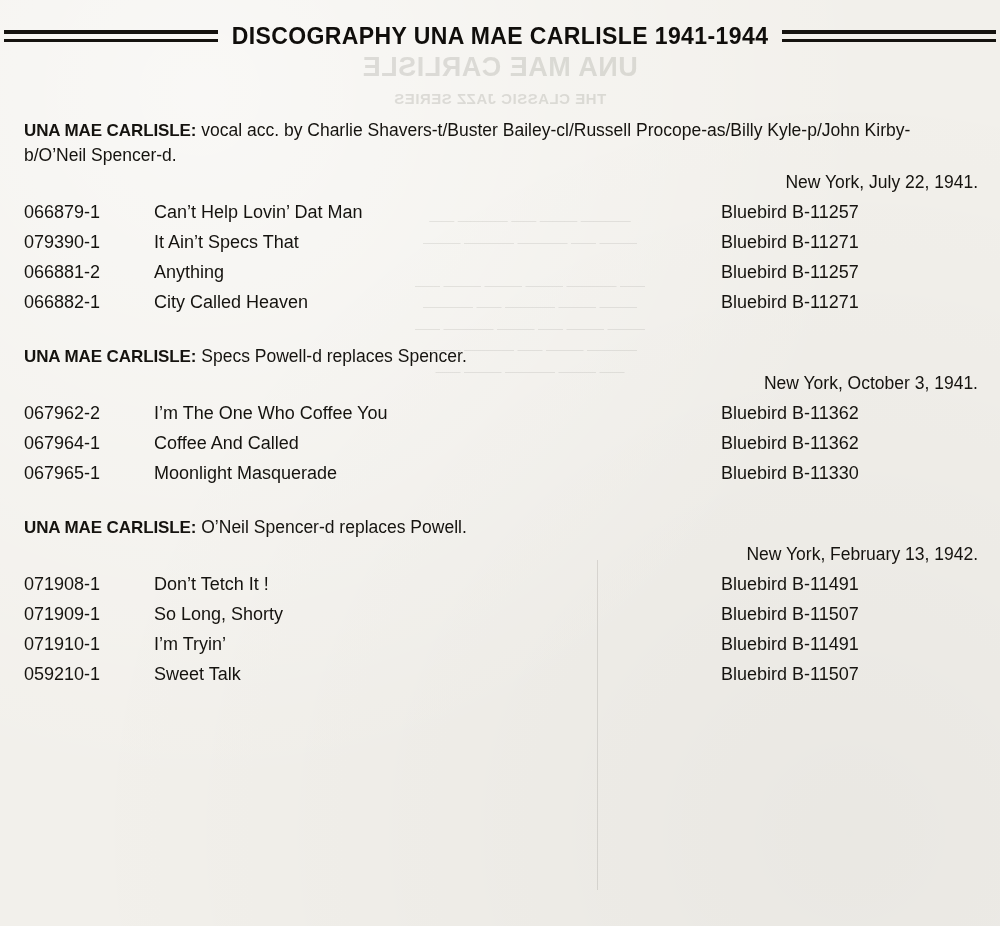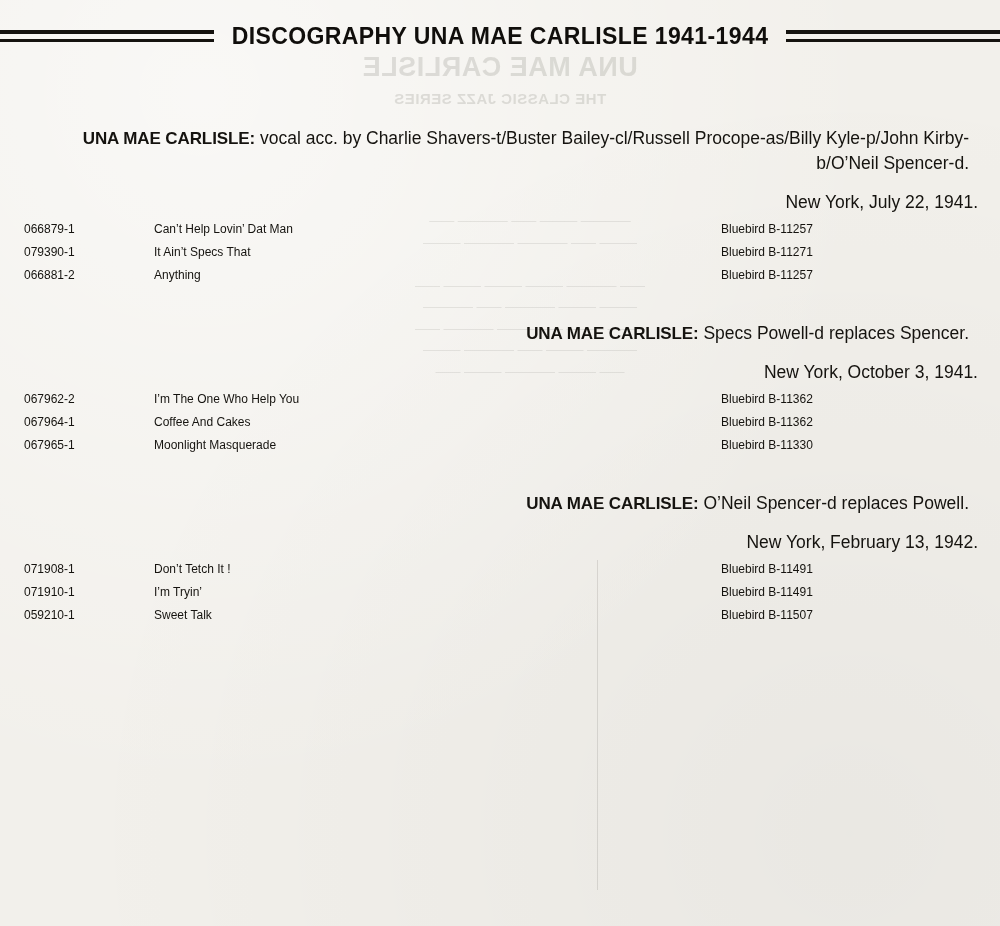--- a/index.html
+++ b/index.html
@@ -65,21 +65,21 @@
 
   
   .header {
     position: absolute;
     top: 14px;
     left: 0;
     width: 1000px;
     height: 44px;
     display: flex;
     align-items: center;
-    justify-content: space-between;
+    justify-content: center;
     gap: 14px;
   }
   .rule {
     width: 214px;
     display: flex;
     flex-direction: column;
     gap: 5px;
   }
   .rule span {
     display: block;
@@ -102,46 +102,45 @@
     top: 118px;
     left: 24px;
     width: 962px;
   }
 
   .session { margin-bottom: 2px; }
 
   .personnel {
     font-size: 17.5px;
     line-height: 25px;
-    margin: 8px 0 4px 0;
+    margin: 0 0 4px 0;
     max-width: 945px;
-    text-align: right;
   }
   .personnel .leader {
     font-weight: bold;
     font-size: 17px;
     letter-spacing: -0.1px;
   }
   .personnel .leader-text { font-weight: normal; }
 
   .session-place {
     text-align: right;
     font-size: 17.5px;
     padding-right: 8px;
-    margin-top: 16px;
+    margin-top: 4px;
     margin-bottom: 9px;
   }
 
   table.takes {
     border-collapse: collapse;
     width: 962px;
     table-layout: fixed;
   }
   table.takes td {
-    font-size: 12px;
+    font-size: 18px;
     padding: 0 0 9px 0;
     vertical-align: top;
     white-space: nowrap;
   }
   td.matrix { width: 130px; }
   td.title  { width: 567px; }
   td.issue  { width: 265px; }
 
   .gap-small { height: 20px; }
 </style>
@@ -196,41 +195,46 @@
       <tr>
         <td class="matrix">079390-1</td>
         <td class="title">It Ain’t Specs That</td>
         <td class="issue">Bluebird B-11271</td>
       </tr>
       <tr>
         <td class="matrix">066881-2</td>
         <td class="title">Anything</td>
         <td class="issue">Bluebird B-11257</td>
       </tr>
+      <tr>
+        <td class="matrix">066882-1</td>
+        <td class="title">City Called Heaven</td>
+        <td class="issue">Bluebird B-11271</td>
+      </tr>
     </tbody>
       </table>
   </div>
 
   <div class="gap-small"></div>
 
   <div class="session">
     <p class="personnel">
       <span class="leader">UNA MAE CARLISLE:</span><span class="leader-text"> Specs Powell-d replaces Spencer.</span>
     </p>
     <div class="session-place">New York, October 3, 1941.</div>
     <table class="takes">
       <tbody>
           <tr>
         <td class="matrix">067962-2</td>
-        <td class="title">I’m The One Who Help You</td>
+        <td class="title">I’m The One Who Coffee You</td>
         <td class="issue">Bluebird B-11362</td>
       </tr>
       <tr>
         <td class="matrix">067964-1</td>
-        <td class="title">Coffee And Cakes</td>
+        <td class="title">Coffee And Called</td>
         <td class="issue">Bluebird B-11362</td>
       </tr>
       <tr>
         <td class="matrix">067965-1</td>
         <td class="title">Moonlight Masquerade</td>
         <td class="issue">Bluebird B-11330</td>
       </tr>
     </tbody>
       </table>
   </div>
@@ -243,20 +247,25 @@
     </p>
     <div class="session-place">New York, February 13, 1942.</div>
     <table class="takes">
       <tbody>
           <tr>
         <td class="matrix">071908-1</td>
         <td class="title">Don’t Tetch It !</td>
         <td class="issue">Bluebird B-11491</td>
       </tr>
       <tr>
+        <td class="matrix">071909-1</td>
+        <td class="title">So Long, Shorty</td>
+        <td class="issue">Bluebird B-11507</td>
+      </tr>
+      <tr>
         <td class="matrix">071910-1</td>
         <td class="title">I’m Tryin’</td>
         <td class="issue">Bluebird B-11491</td>
       </tr>
       <tr>
         <td class="matrix">059210-1</td>
         <td class="title">Sweet Talk</td>
         <td class="issue">Bluebird B-11507</td>
       </tr>
     </tbody>

